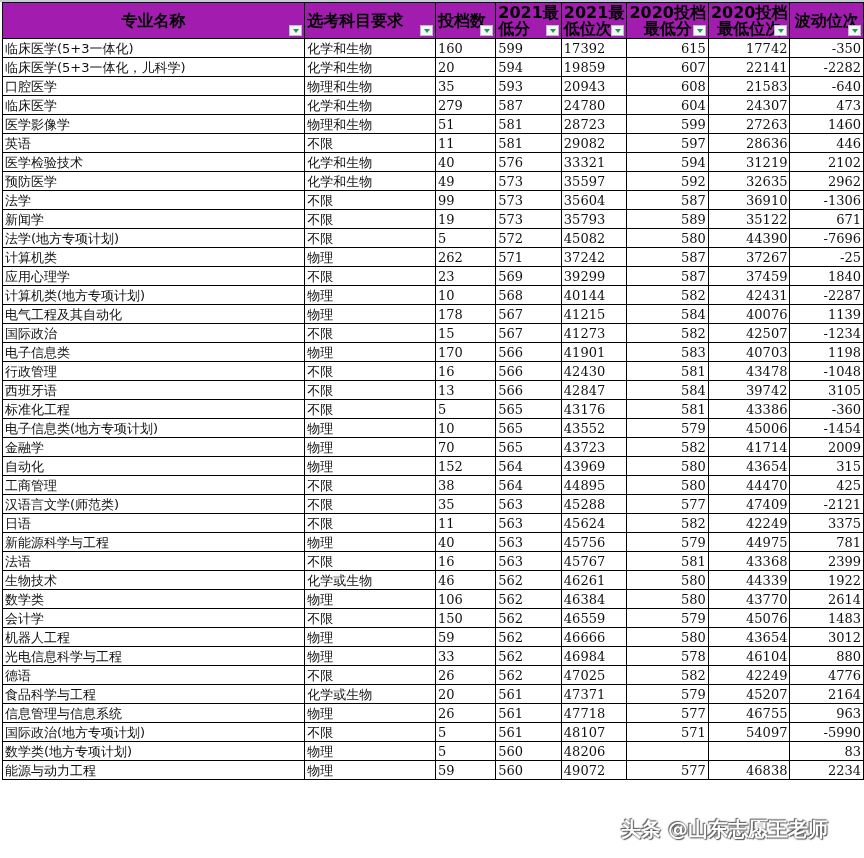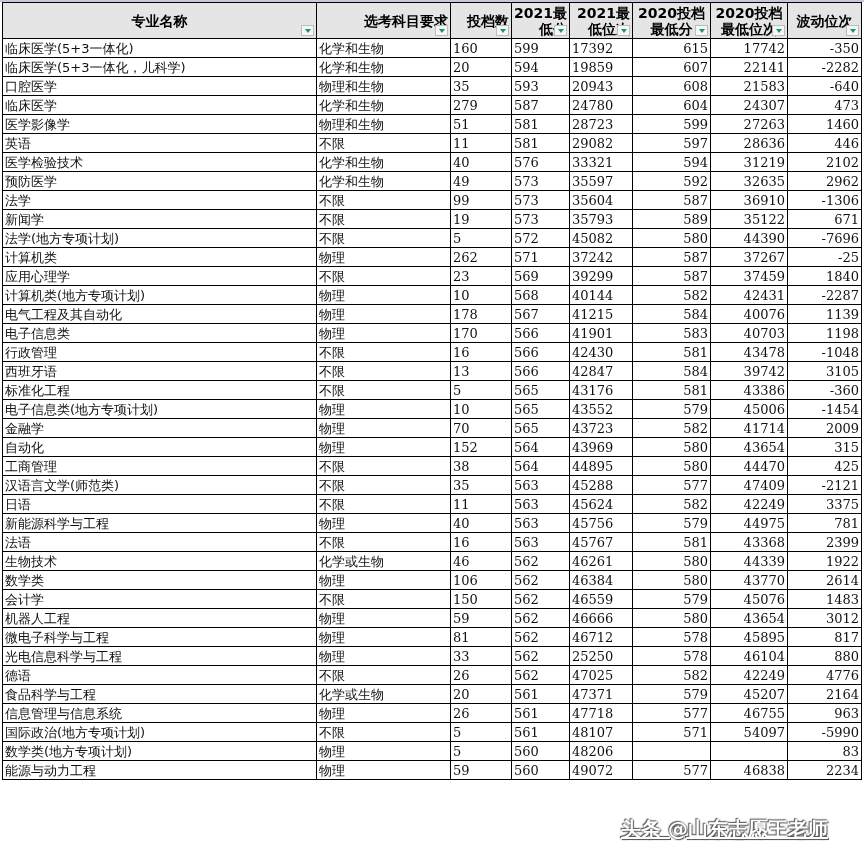--- a/index.html
+++ b/index.html
@@ -9,34 +9,34 @@
   table.sheet { position:absolute; left:2px; top:2px; border-collapse:collapse; table-layout:fixed; }
   table.sheet col.c0 { width:314px; }
   table.sheet col.c1 { width:134px; }
   table.sheet col.c2 { width:61px; }
   table.sheet col.c3 { width:57px; }
   table.sheet col.c4 { width:63px; }
   table.sheet col.c5 { width:78px; }
   table.sheet col.c6 { width:77px; }
   table.sheet col.c7 { width:74px; }
   th, td { border:1px solid #000; padding:0 2px; box-sizing:border-box; overflow:hidden; white-space:nowrap; }
-  th { height:36px; font-weight:bold; font-size:14px; color:#000; position:relative; line-height:16px; background:#e5e5e5; }
+  th { height:36px; font-weight:bold; font-size:16px; color:#000; position:relative; line-height:16px; background:#a21caf; }
   th .hl { display:block; }
   th.center { text-align:center; }
-  th.left { text-align:right; }
+  th.left { text-align:left; }
   th .filter { position:absolute; right:2px; bottom:2px; width:13px; height:11px; border:1px solid #b9bcc5;
                background:#f6f6f6; box-sizing:border-box; }
   th .filter::after { content:""; position:absolute; left:3px; top:3px; border-left:3px solid transparent;
                border-right:3px solid transparent; border-top:4px solid #1a9a5c; }
   td { height:19px; font-size:13px; line-height:17px; color:#111; }
   td.num { font-family:"DejaVu Serif", "Liberation Serif", serif; font-size:13px; }
   td.r { text-align:right; }
   td.l { text-align:left; }
   .watermark { position:absolute; left:621px; top:816px; font-size:20px; color:#ffffff; font-weight:bold;
-               letter-spacing:0px; text-shadow:0 0 2px #666, 1px 1px 1px #555, -1px -1px 1px #555; white-space:nowrap;text-decoration:underline; }
+               letter-spacing:0px; text-shadow:0 0 2px #666, 1px 1px 1px #555, -1px -1px 1px #555; white-space:nowrap; }
 </style>
 </head>
 <body>
 
 <div class="topbar"></div>
 
 <table class="sheet">
   <colgroup>
     <col class="c0">
       <col class="c1">
@@ -232,20 +232,30 @@
         <td class="l">电气工程及其自动化</td>
         <td class="l">物理</td>
         <td class="l num">178</td>
         <td class="l num">567</td>
         <td class="l num">41215</td>
         <td class="r num">584</td>
         <td class="r num">40076</td>
         <td class="r num">1139</td>
       </tr>
       <tr>
+        <td class="l">国际政治</td>
+        <td class="l">不限</td>
+        <td class="l num">15</td>
+        <td class="l num">567</td>
+        <td class="l num">41273</td>
+        <td class="r num">582</td>
+        <td class="r num">42507</td>
+        <td class="r num">-1234</td>
+      </tr>
+      <tr>
         <td class="l">电子信息类</td>
         <td class="l">物理</td>
         <td class="l num">170</td>
         <td class="l num">566</td>
         <td class="l num">41901</td>
         <td class="r num">583</td>
         <td class="r num">40703</td>
         <td class="r num">1198</td>
       </tr>
       <tr>
@@ -392,35 +402,25 @@
         <td class="l">机器人工程</td>
         <td class="l">物理</td>
         <td class="l num">59</td>
         <td class="l num">562</td>
         <td class="l num">46666</td>
         <td class="r num">580</td>
         <td class="r num">43654</td>
         <td class="r num">3012</td>
       </tr>
       <tr>
-        <td class="l">微电子科学与工程</td>
-        <td class="l">物理</td>
-        <td class="l num">81</td>
-        <td class="l num">562</td>
-        <td class="l num">46712</td>
-        <td class="r num">578</td>
-        <td class="r num">45895</td>
-        <td class="r num">817</td>
-      </tr>
-      <tr>
         <td class="l">光电信息科学与工程</td>
         <td class="l">物理</td>
         <td class="l num">33</td>
         <td class="l num">562</td>
-        <td class="l num">25250</td>
+        <td class="l num">46984</td>
         <td class="r num">578</td>
         <td class="r num">46104</td>
         <td class="r num">880</td>
       </tr>
       <tr>
         <td class="l">德语</td>
         <td class="l">不限</td>
         <td class="l num">26</td>
         <td class="l num">562</td>
         <td class="l num">47025</td>

